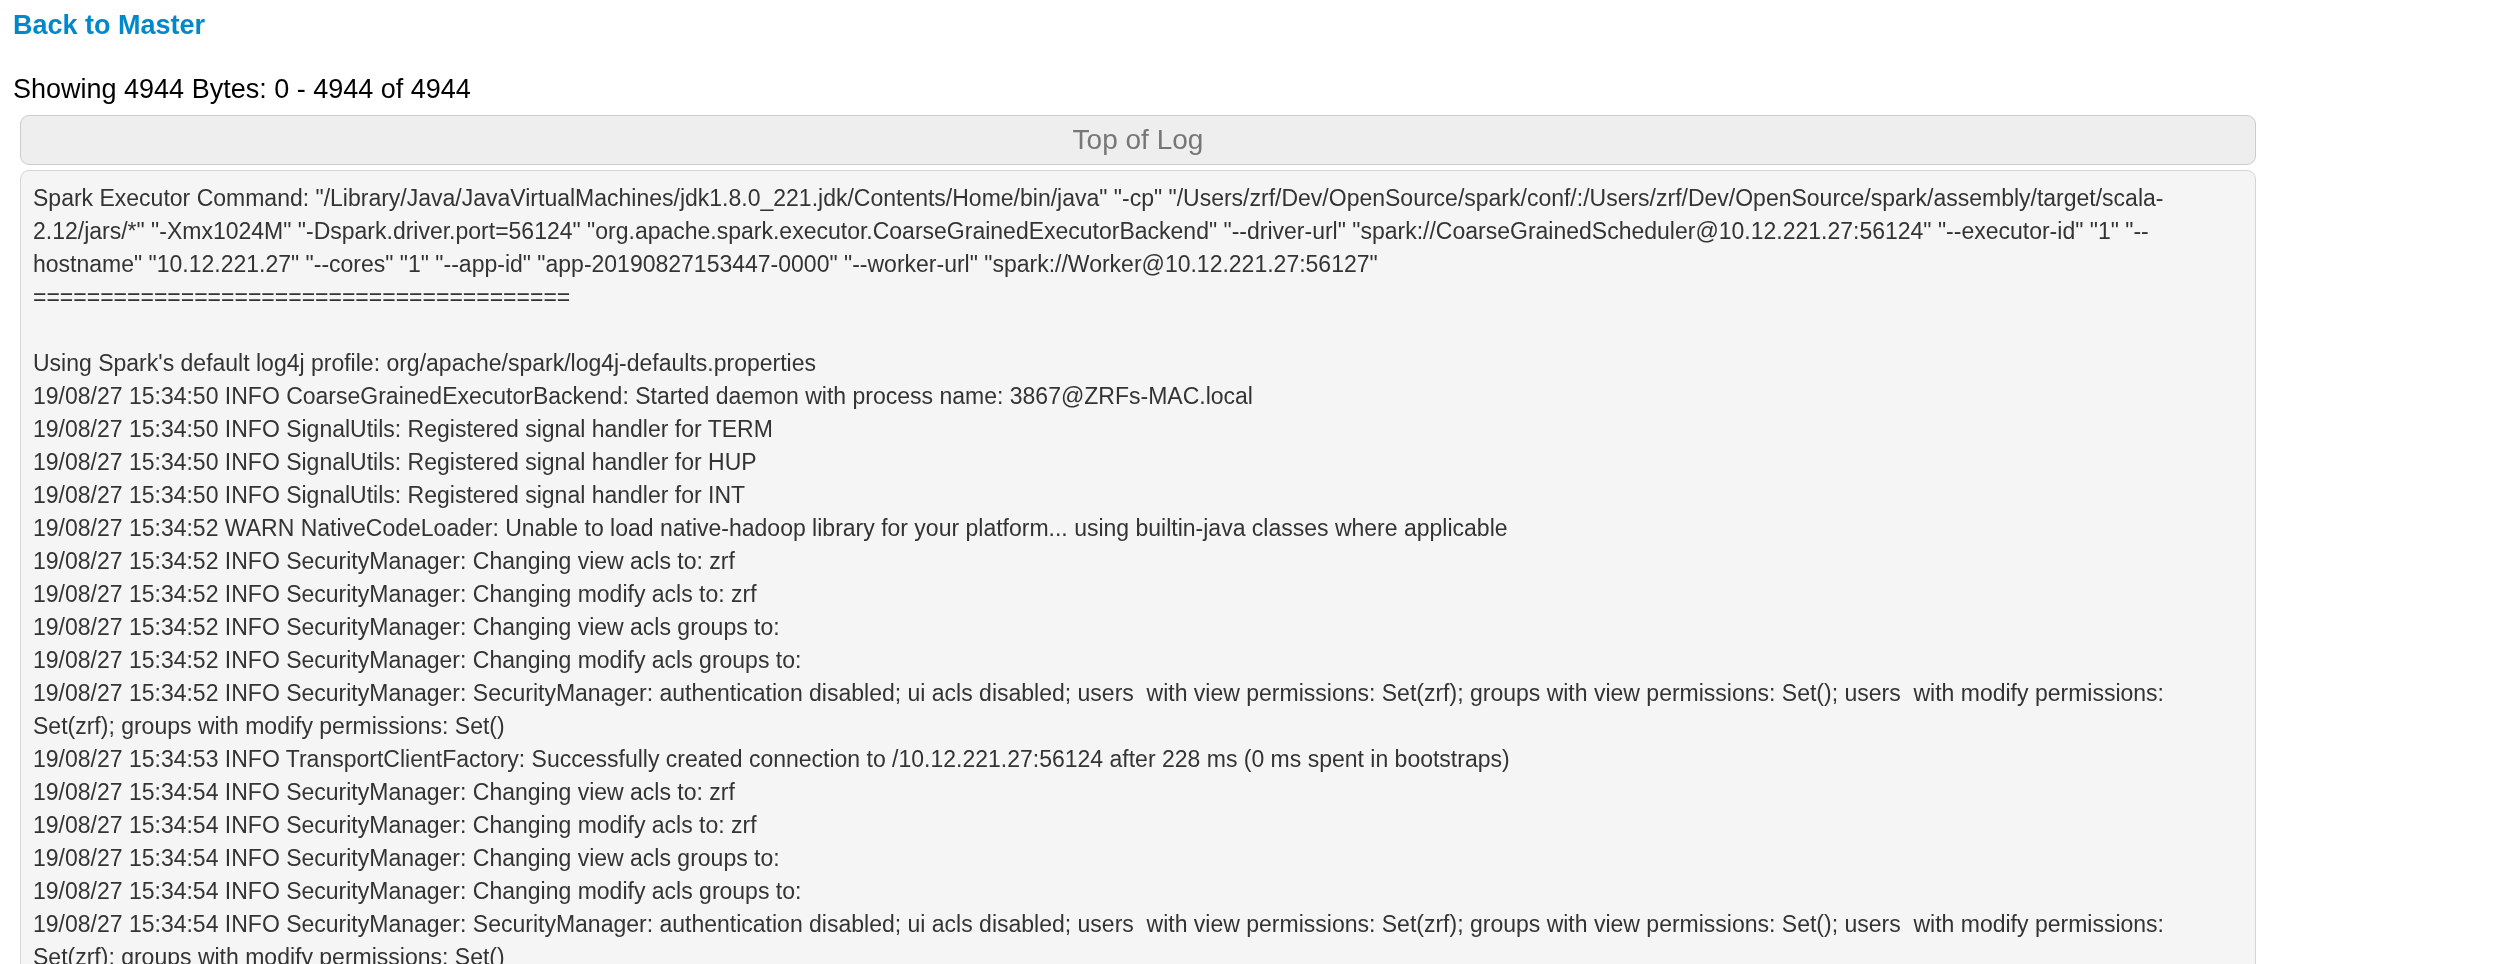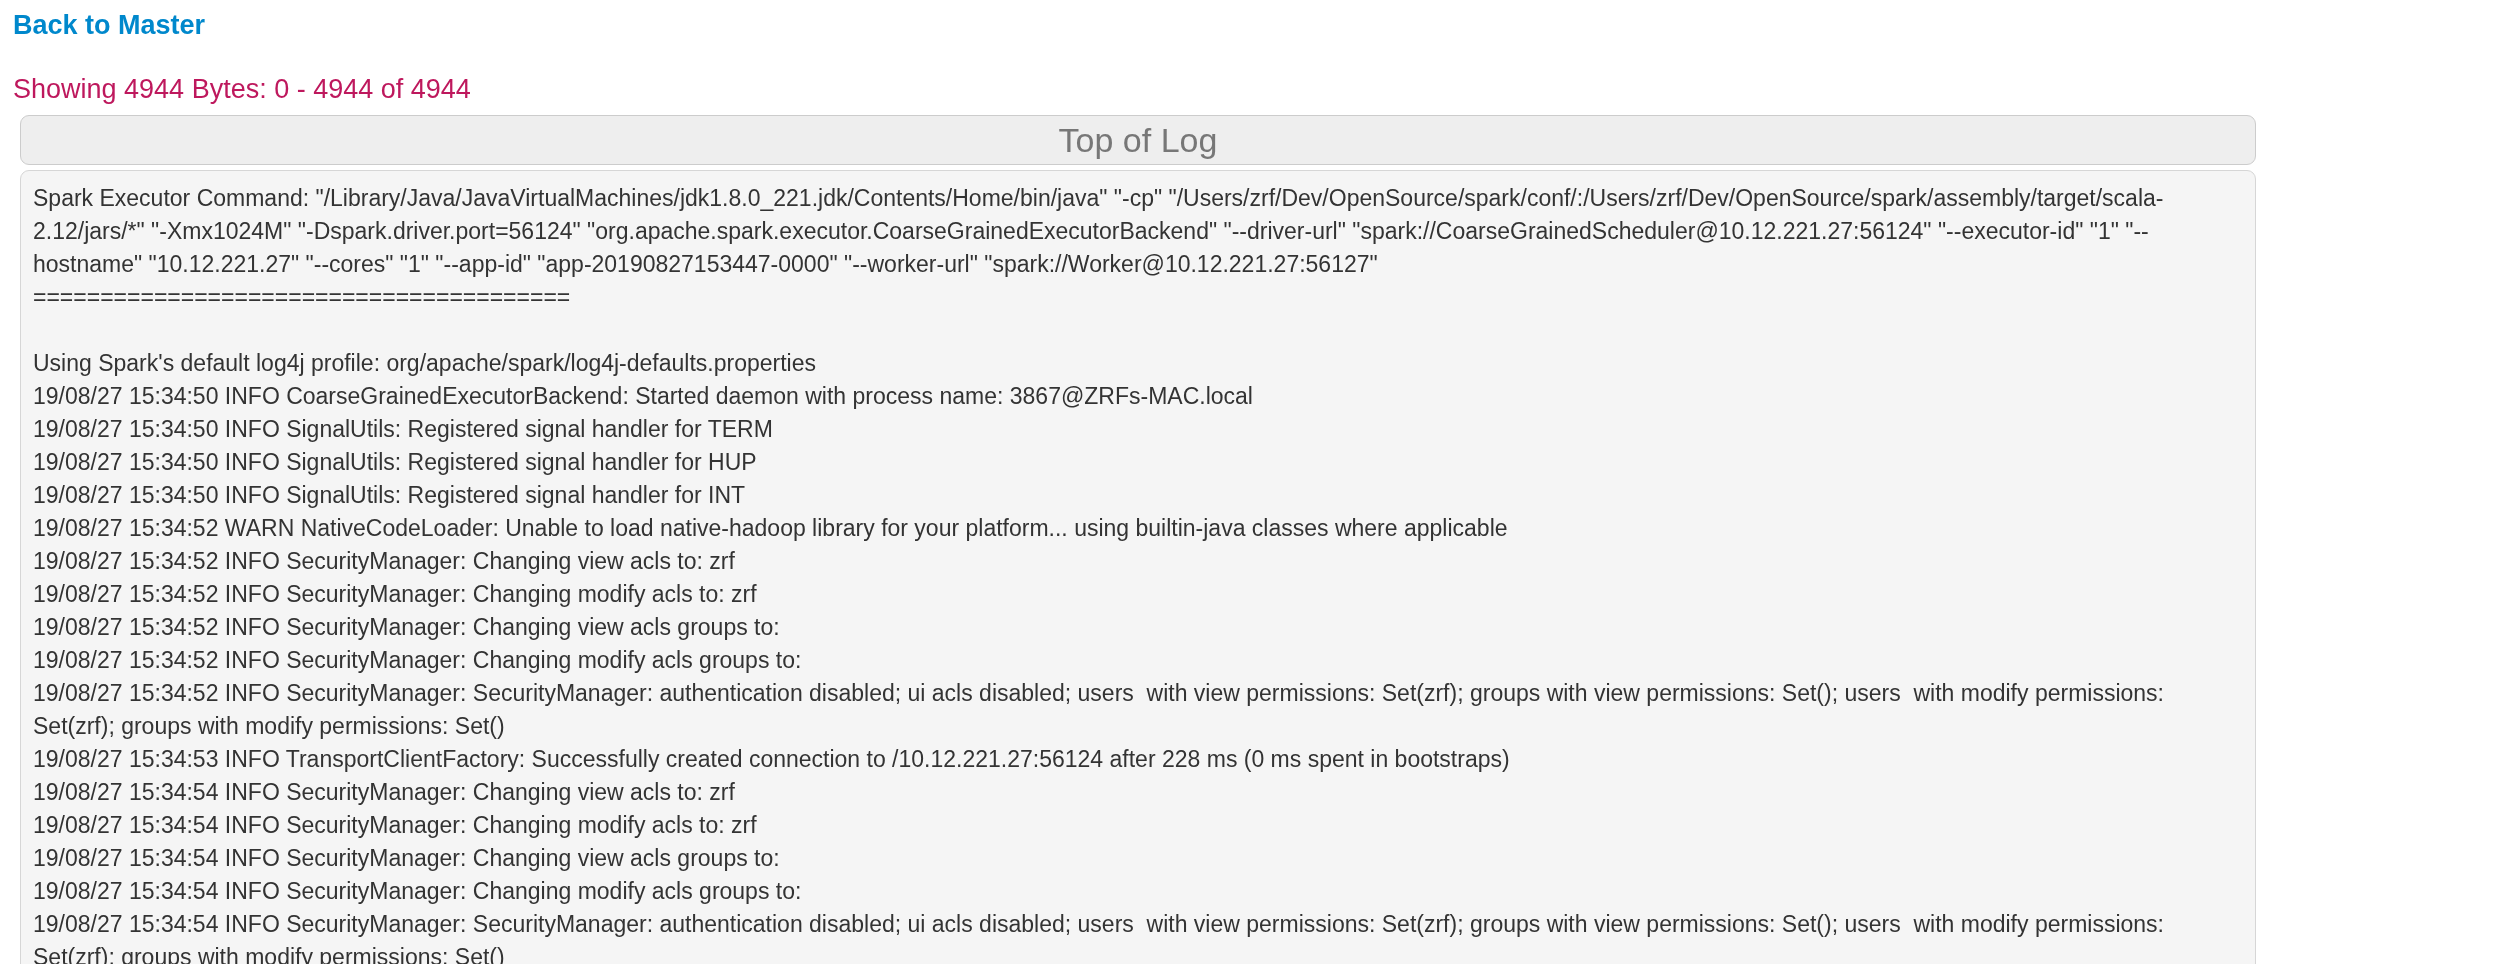--- a/index.html
+++ b/index.html
@@ -22,35 +22,35 @@
     display: inline-block;
     color: #0088cc;
     font-size: 27px;
     font-weight: 700;
     line-height: 34px;
     text-decoration: none;
     cursor: pointer;
   }
   .bytes-info {
     margin: 30px 0 0 0;
-    color: #be185d;
+    color: #000000;
     font-size: 27px;
     font-weight: 400;
     line-height: 34px;
   }
   .log-header-bar {
     margin: 9px 0 0 7px;
     height: 50px;
     background: #eeeeee;
     border: 1px solid #cccccc;
     border-radius: 9px;
     text-align: center;
     line-height: 48px;
     color: #777777;
-    font-size: 34px;
+    font-size: 28px;
   }
   .log-box {
     margin: 5px 0 0 7px;
     height: 840px;
     background: #f5f5f5;
     border: 1px solid #d6d6d6;
     border-radius: 9px;
     padding: 11px 12px;
     overflow: hidden;
   }

